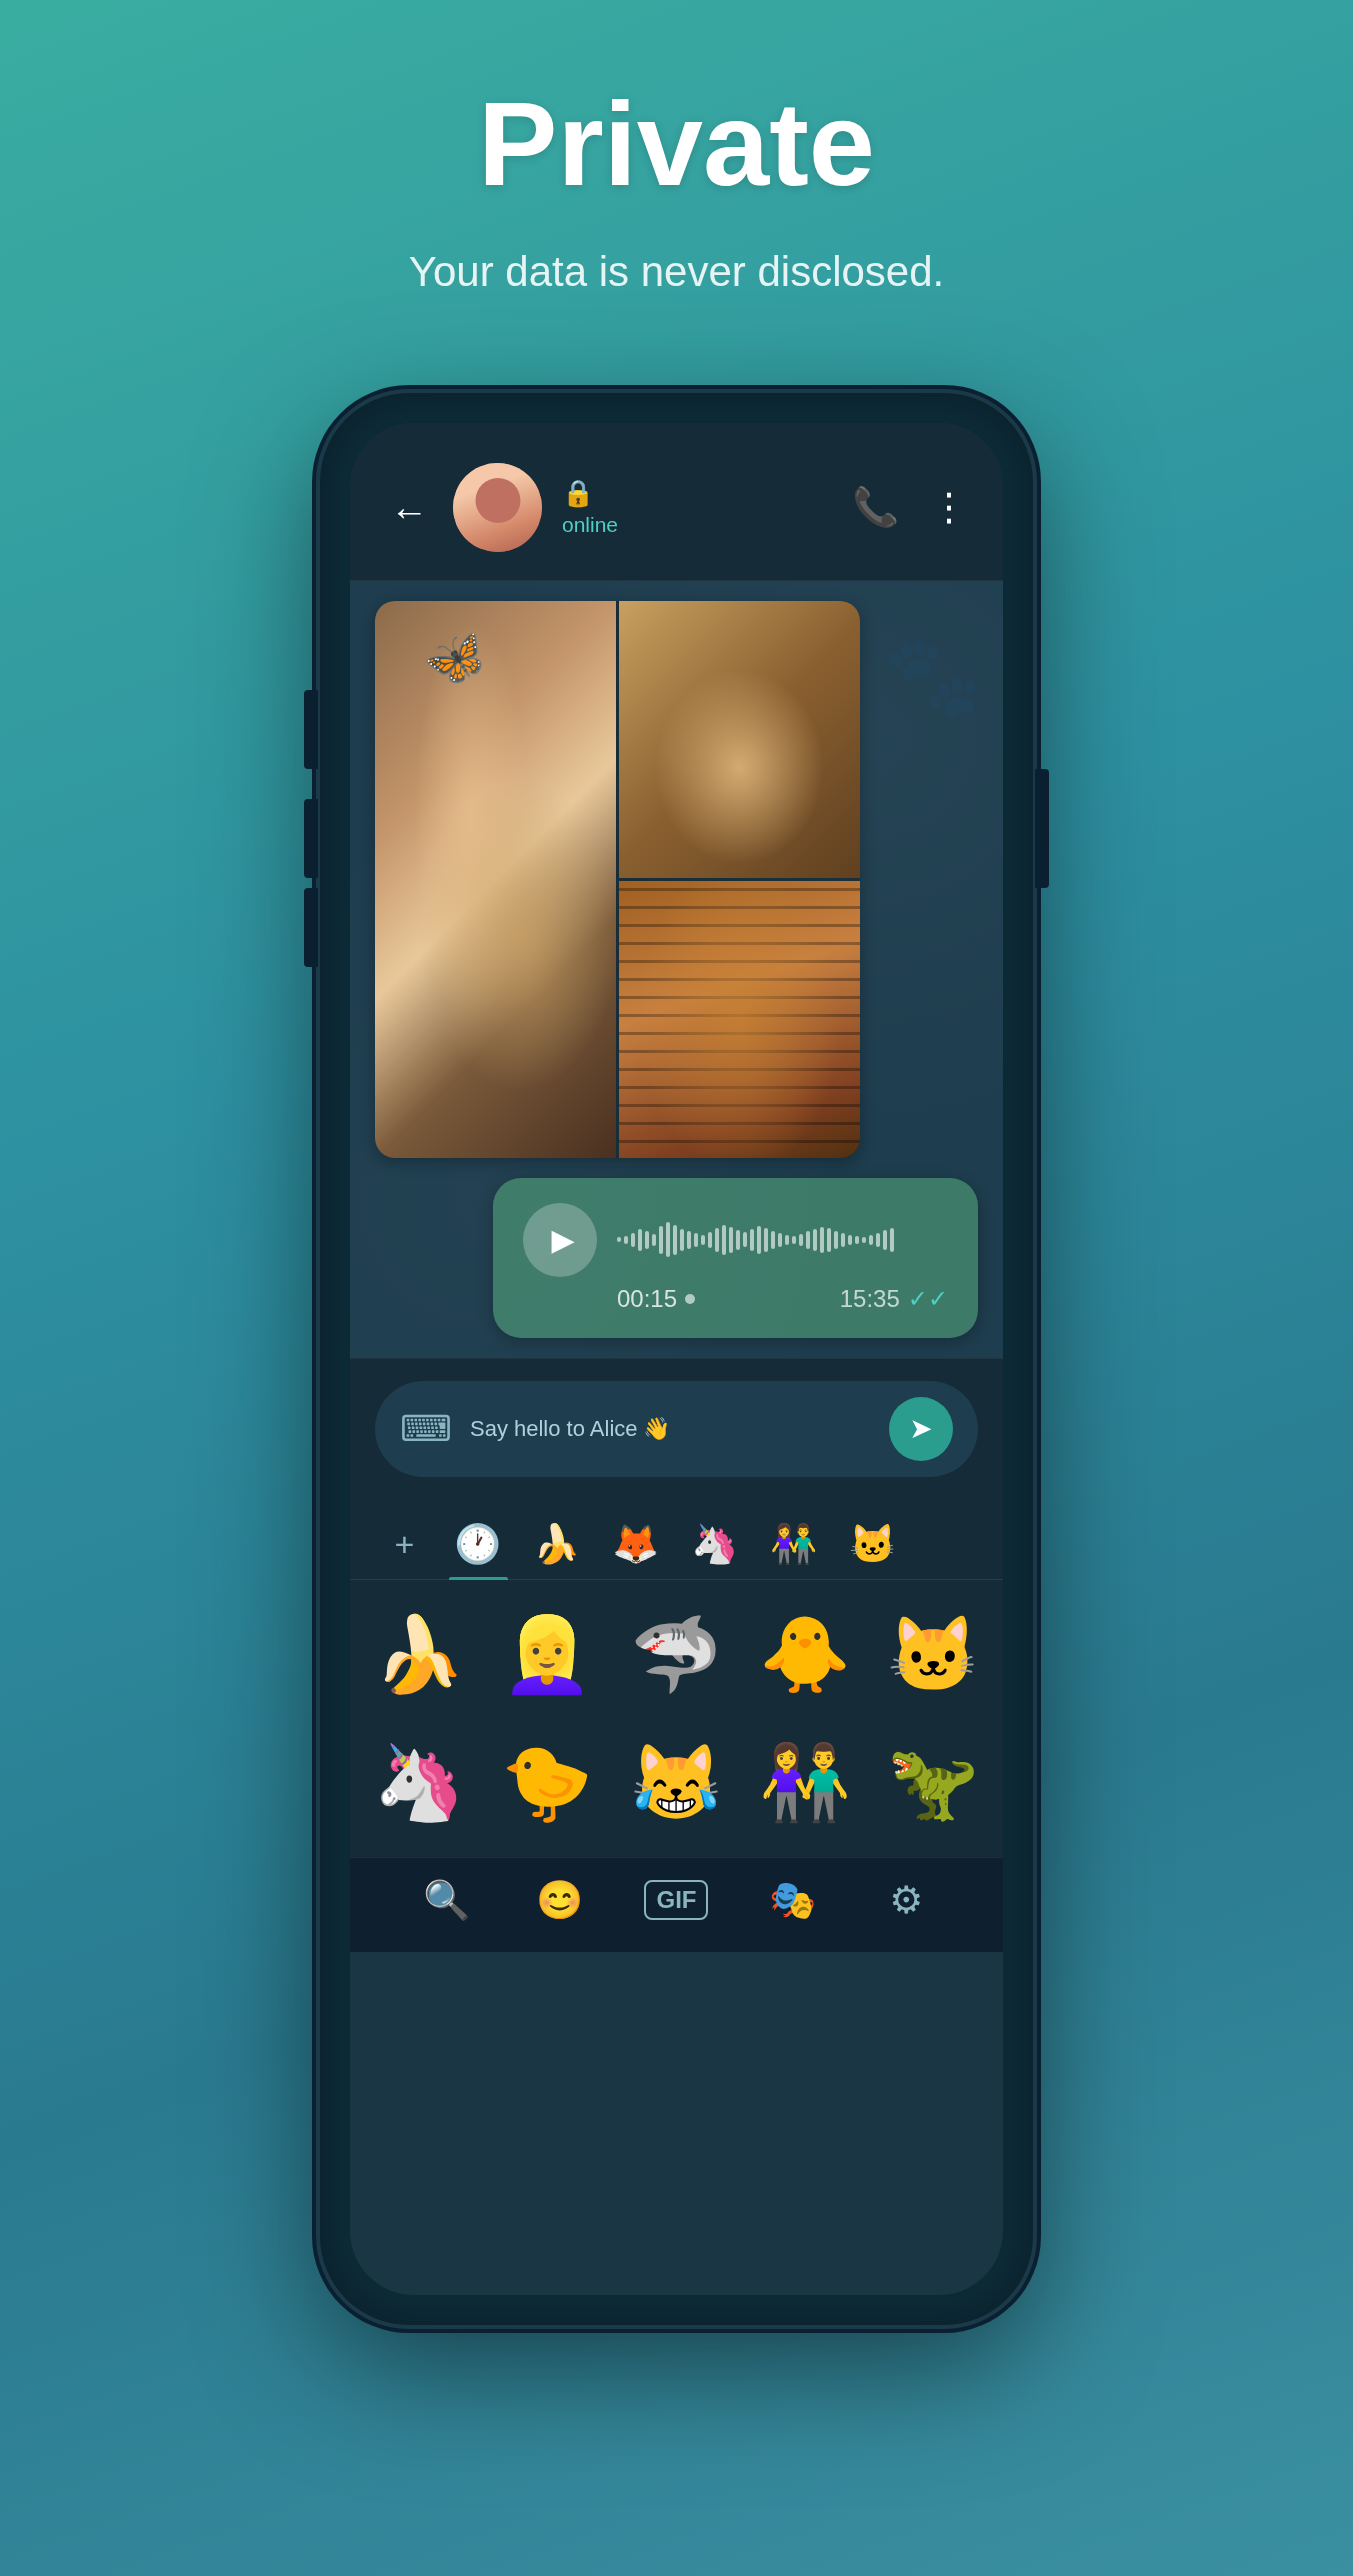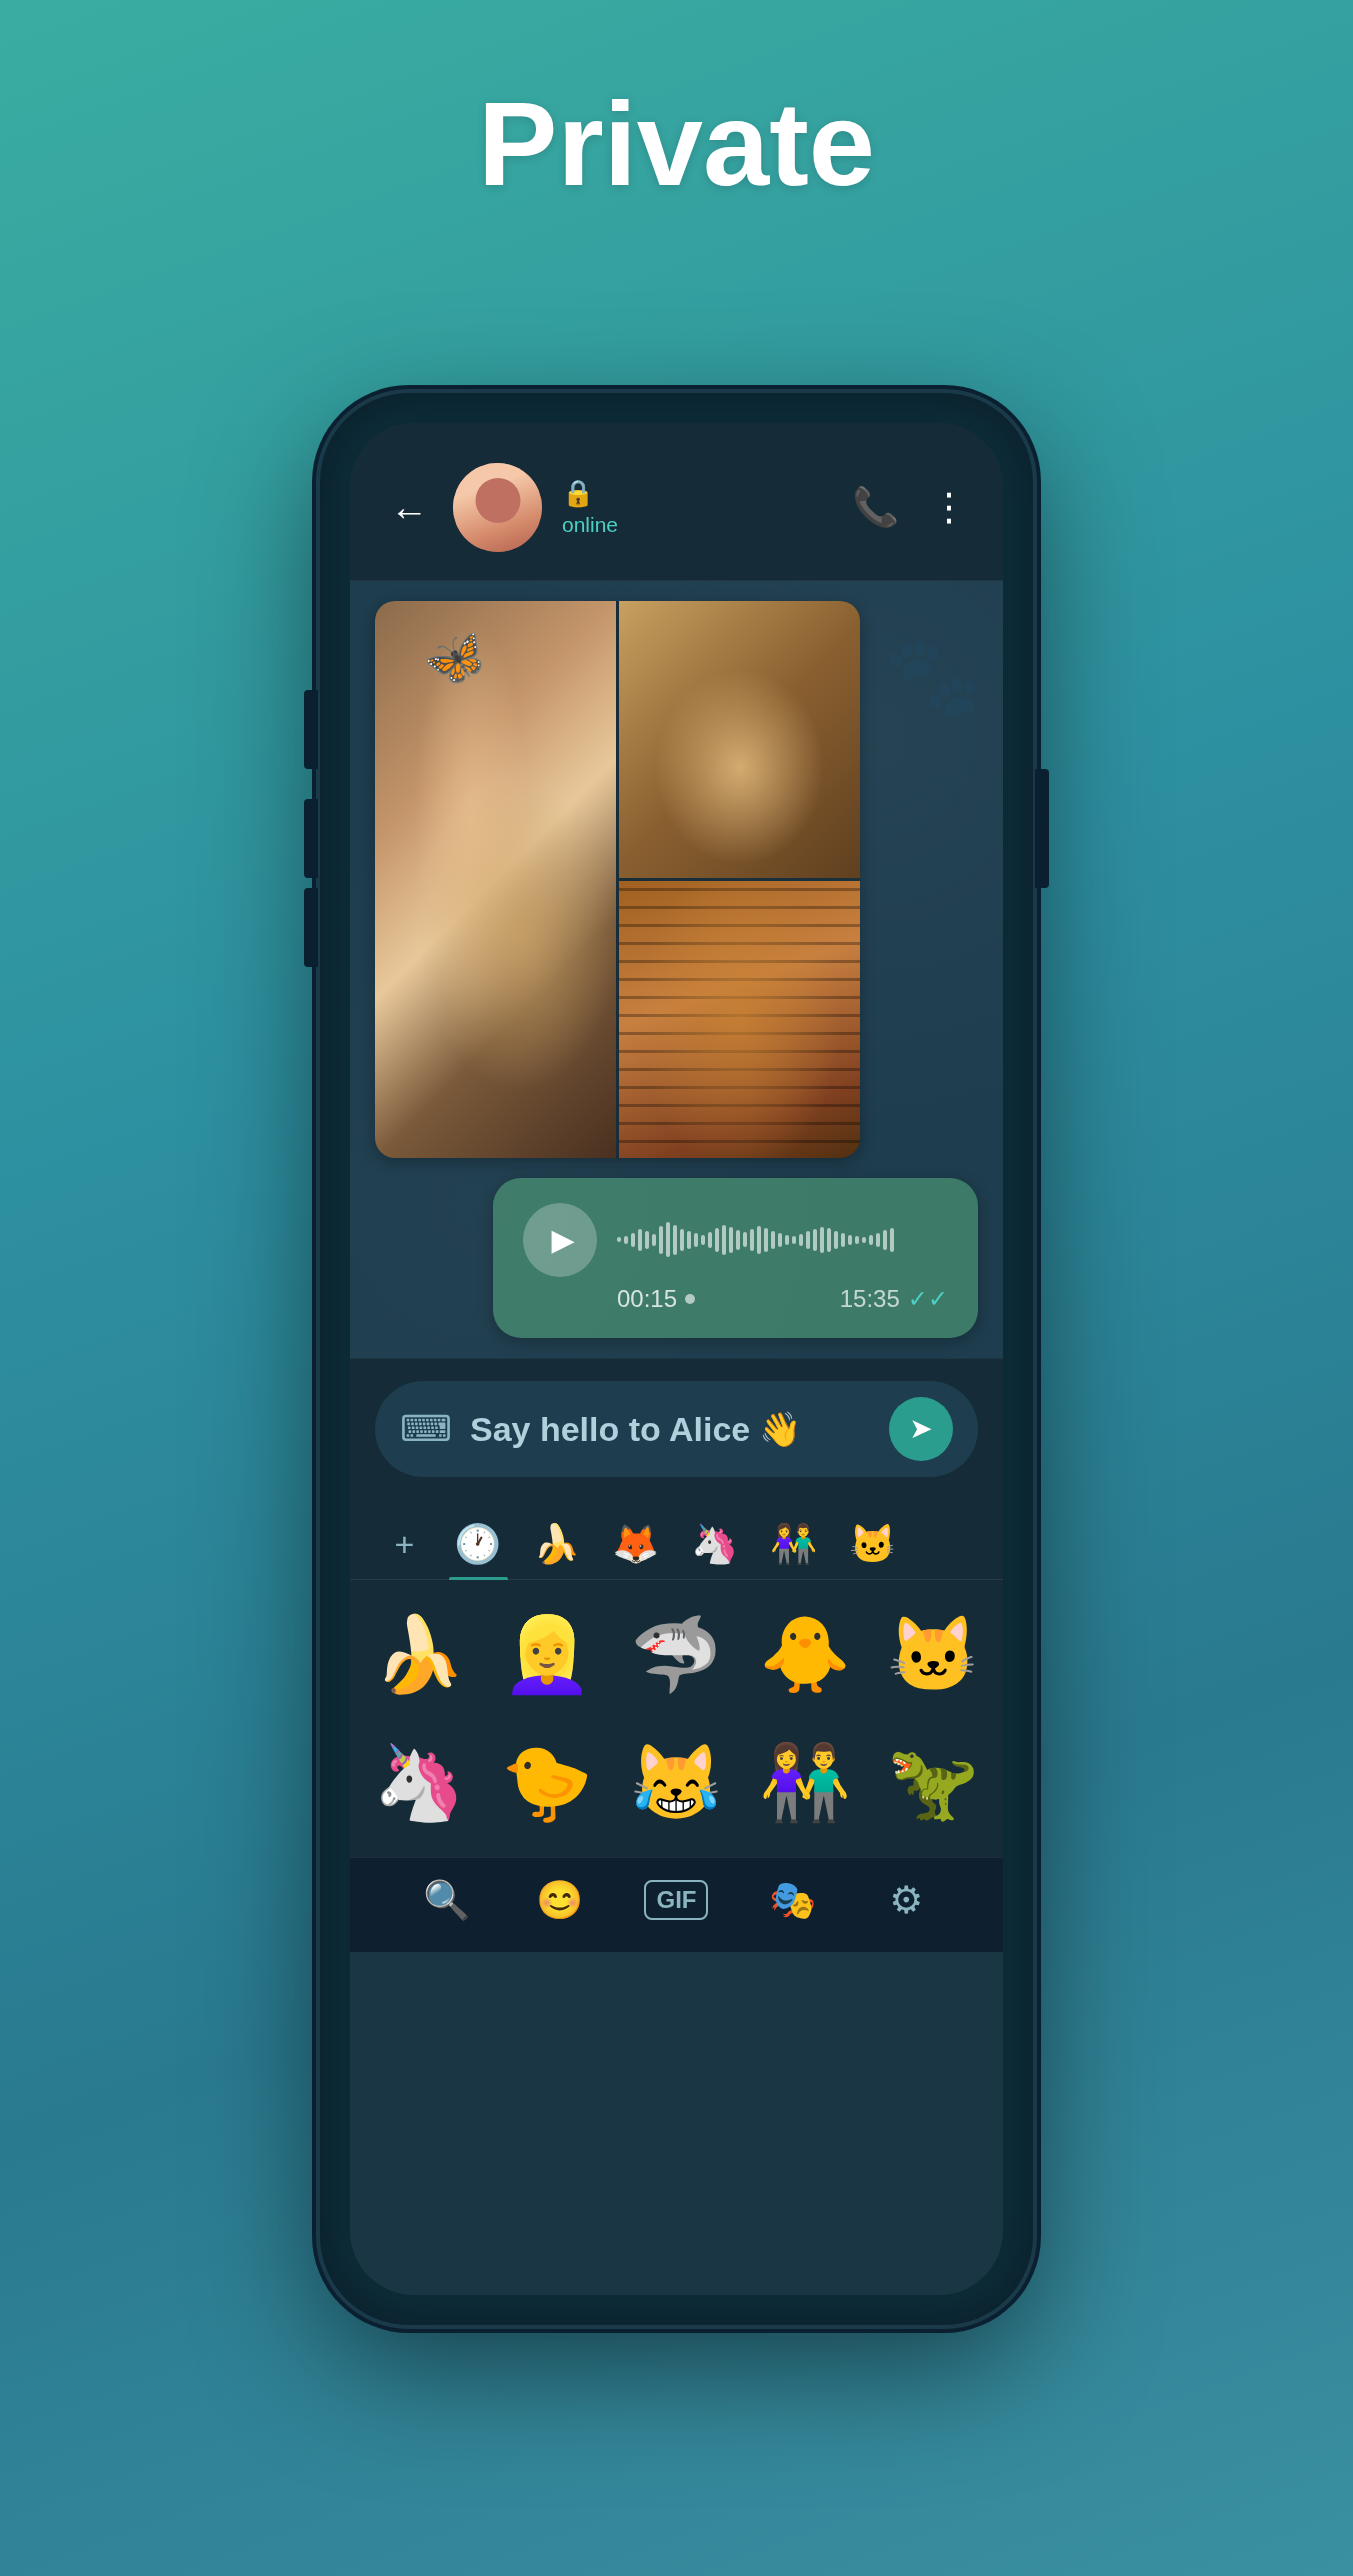--- a/index.html
+++ b/index.html
@@ -407,23 +407,22 @@
 
     .keyboard-icon {
       color: #8ab4c0;
       font-size: 36px;
       cursor: pointer;
       flex-shrink: 0;
     }
 
     .input-text {
       flex: 1;
-      font-size: 34px;
+      font-size: 22px;
       color: #b0d0dc;
-      font-weight: bold;
     }
 
     .send-btn {
       width: 64px;
       height: 64px;
       background: #2a9d8f;
       border-radius: 50%;
       display: flex;
       align-items: center;
       justify-content: center;
@@ -542,21 +541,21 @@
       color: #fff;
       pointer-events: none;
     }
   </style>
 </head>
 <body>
 
 <section class="hero-section">
   <h1 class="hero-title">Private</h1>
   <p class="hero-subtitle">
-    <br>
+    <span>Your data is never disclosed.</span><br>
   </p>
 </section>
 
 <div class="phone-wrapper">
   <div class="phone-frame">
     <div class="phone-screen">
 
       <div class="chat-header">
         <span class="back-btn">←</span>
         <div class="avatar">

